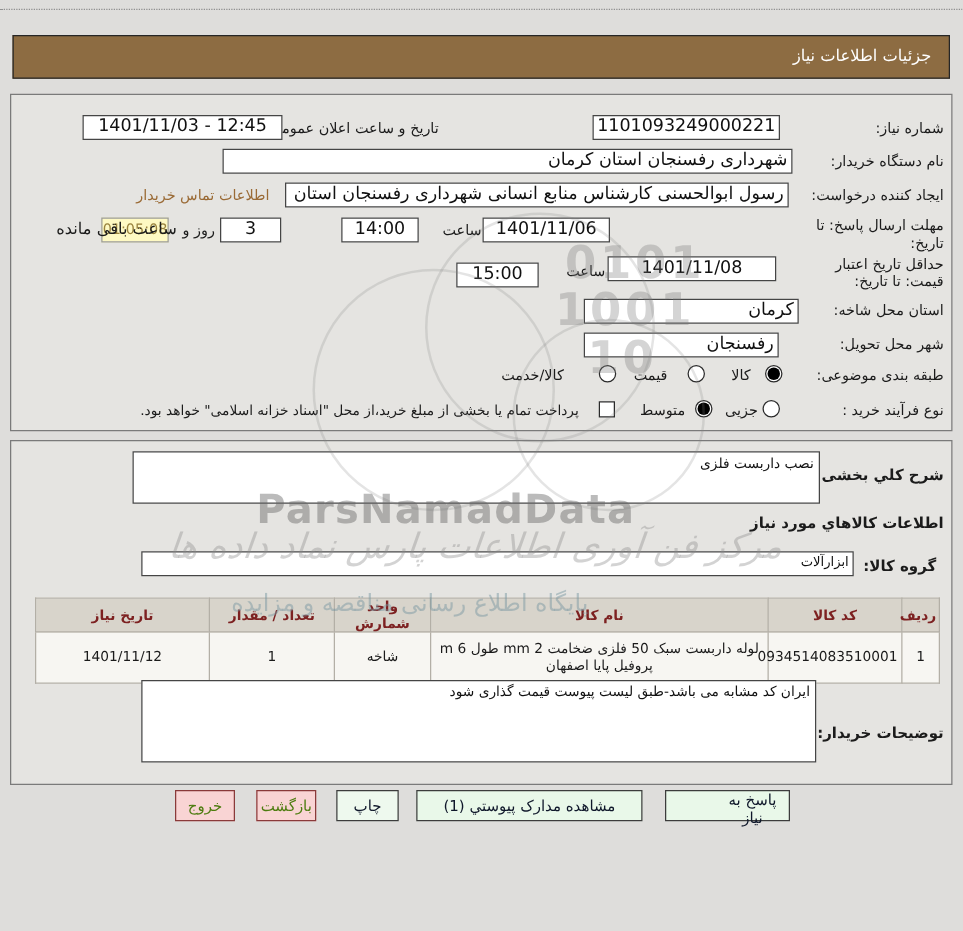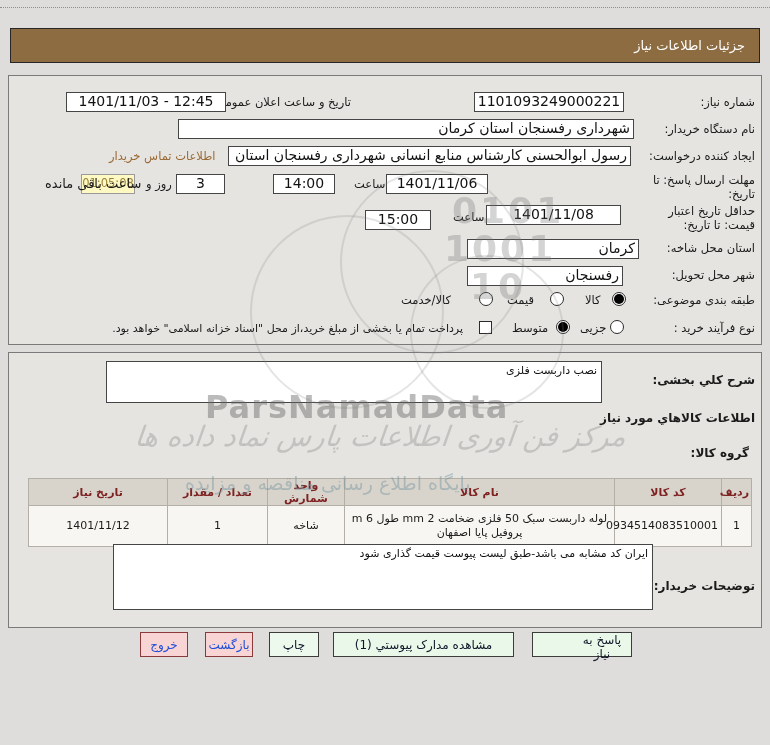--- a/index.html
+++ b/index.html
@@ -21,21 +21,21 @@
   .tarea{position:absolute;background:#fff;border:1px solid #454545;box-sizing:border-box;font-size:11px;color:#111;padding:2px 4px;text-align:right;line-height:14px;}
   .radio{position:absolute;width:14px;height:14px;border:1px solid #2b2b2b;border-radius:50%;background:#fff;box-sizing:border-box;}
   .radio.sel::after{content:"";position:absolute;inset:1px;background:#000;border-radius:50%;}
   .checkbox{position:absolute;width:13px;height:13px;border:1px solid #2b2b2b;background:#fff;box-sizing:border-box;}
   .link{position:absolute;font-size:11.5px;color:#9a6a35;white-space:nowrap;cursor:pointer;}
   table.goods{position:absolute;left:19px;top:125px;width:723px;border-collapse:collapse;table-layout:fixed;background:#f7f6f2;}
   table.goods th{background:#d8d4cb;color:#7d2121;font-weight:bold;font-size:11px;height:23px;border:1px solid #b3afa6;padding:0 2px;}
   table.goods td{font-size:11px;color:#1b1b1b;text-align:center;height:40px;border:1px solid #b3afa6;padding:0 3px;line-height:14px;}
   td.namecell{font-size:10.5px;}
   .btn{position:absolute;top:632px;height:25px;border:1px solid #3c3c3c;font-family:"DejaVu Sans",sans-serif;font-size:12px;color:#0f172a;background:#e9f8e9;cursor:pointer;padding:0;z-index:3;}
-  .btn.pink{background:#f9d4d4;border:1px solid #8a3a3a;color:#1d4ed8;}
+  .btn.pink{background:#f9d4d4;border:1px solid #8a3a3a;color:#4d7c0f;}
   .wm{position:absolute;pointer-events:none;z-index:5;}
   .wm-circle{border:2px solid rgba(130,130,130,.22);border-radius:50%;}
   .wm-digits{font-size:36px;font-weight:bold;color:rgba(120,120,120,.32);letter-spacing:3px;direction:ltr;}
   .wm-brand{font-size:32px;font-weight:bold;color:rgba(105,105,105,.45);letter-spacing:1px;direction:ltr;}
   .wm-callig{font-size:28px;font-style:italic;color:rgba(140,140,140,.38);white-space:nowrap;transform:skewX(-6deg);}
   .wm-portal{font-size:19px;color:rgba(120,150,160,.48);white-space:nowrap;}
   .wm-phone{font-size:34px;font-weight:bold;color:rgba(225,125,140,.5);direction:ltr;letter-spacing:2px;}
 </style>
 </head>
 <body>
@@ -92,25 +92,26 @@
     <span class="radio" style="left:601px;top:244px;"></span>
     <div class="lbl" style="left:571px;top:245px;">جزیی</div>
     <span class="radio sel" style="left:547px;top:244px;"></span>
     <div class="lbl" style="left:503px;top:245px;">متوسط</div>
     <span class="checkbox" style="left:470px;top:245px;"></span>
     <div class="lbl" style="right:298px;top:246px;font-size:11px;">پرداخت تمام یا بخشی از مبلغ خرید،از محل "اسناد خزانه اسلامی" خواهد بود.</div>
   </div>
 
   <div class="panel panel2">
     <div class="lbl bold" style="right:6px;top:20px;">شرح کلي بخشی:</div>
-    <div class="tarea" style="left:97px;top:8px;width:496px;height:42px;">نصب داربست فلزی</div>
+    <div class="tarea" style="left:97px;top:8px;width:550px;height:42px;">نصب داربست فلزی</div>
 
     <div class="lbl bold" style="right:6px;top:58px;">اطلاعات کالاهاي مورد نیاز</div>
 
     <div class="lbl bold" style="right:12px;top:93px;">گروه کالا:</div>
+    <div class="input right" style="left:104px;top:88px;width:570px;font-size:10.5px;">ابزارآلات</div>
 
     <table class="goods">
       <colgroup>
         <col style="width:30px">
           <col style="width:107px">
           <col style="width:270px">
         <col style="width:77px">
           <col style="width:100px">
           <col style="width:139px">
       </colgroup>

